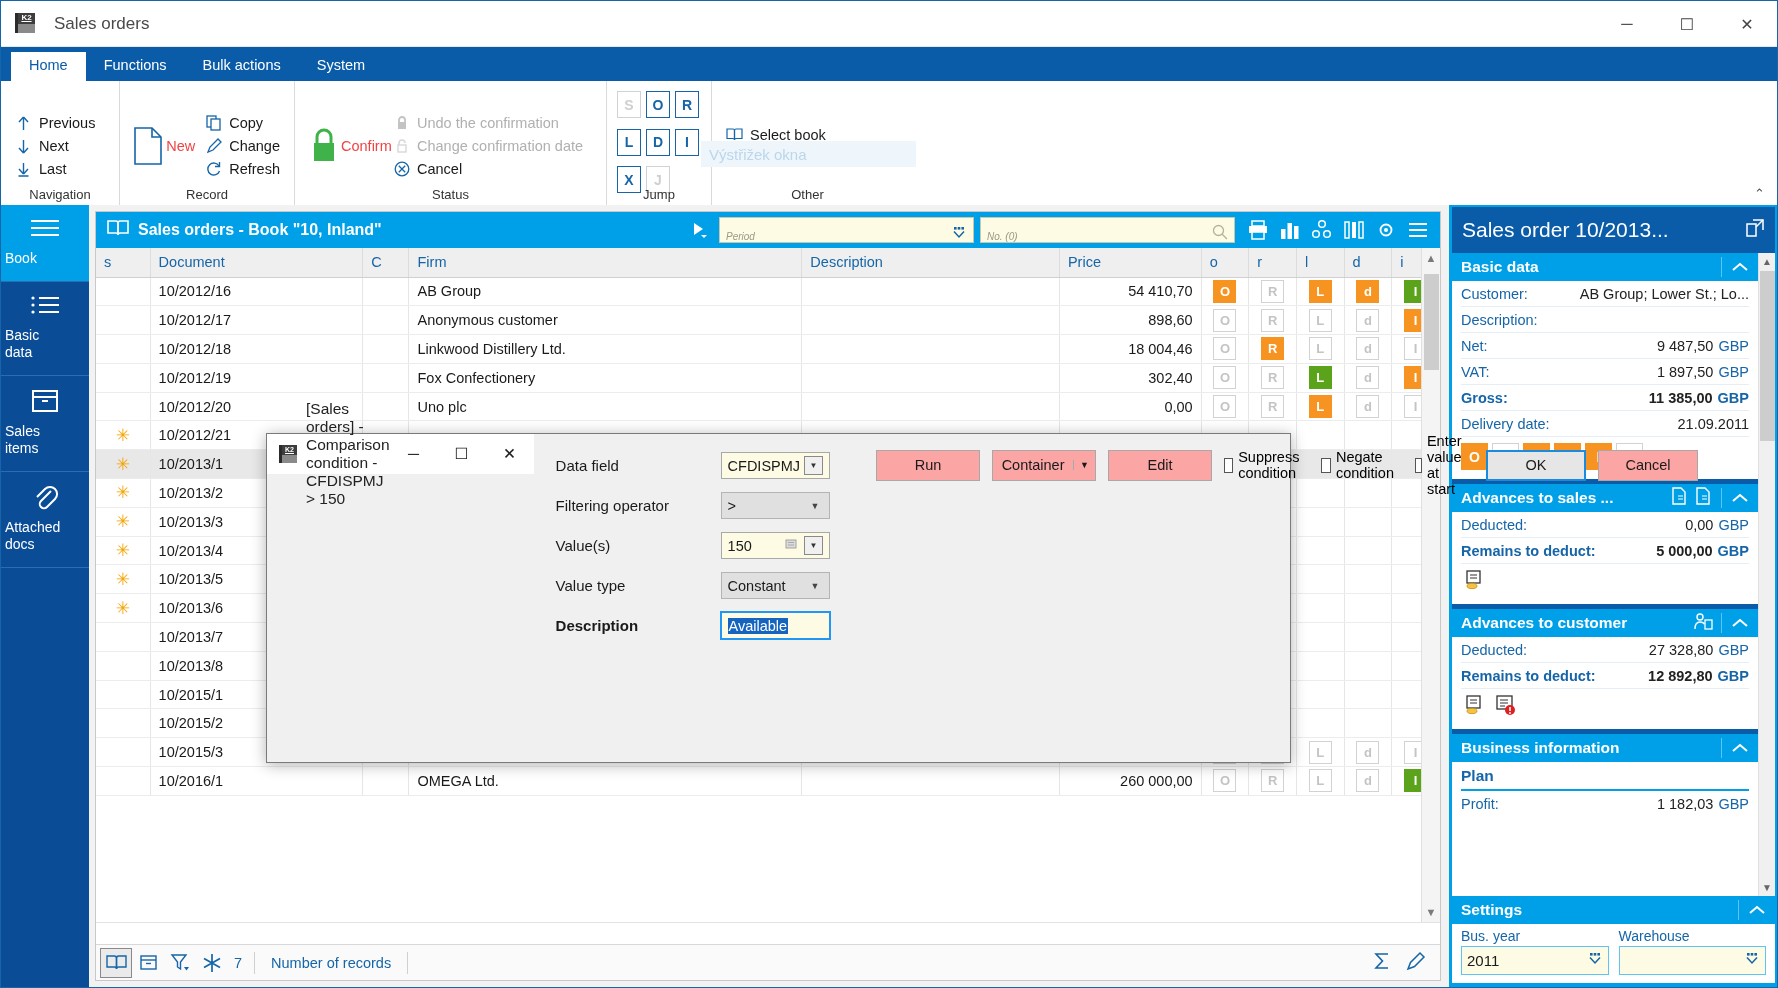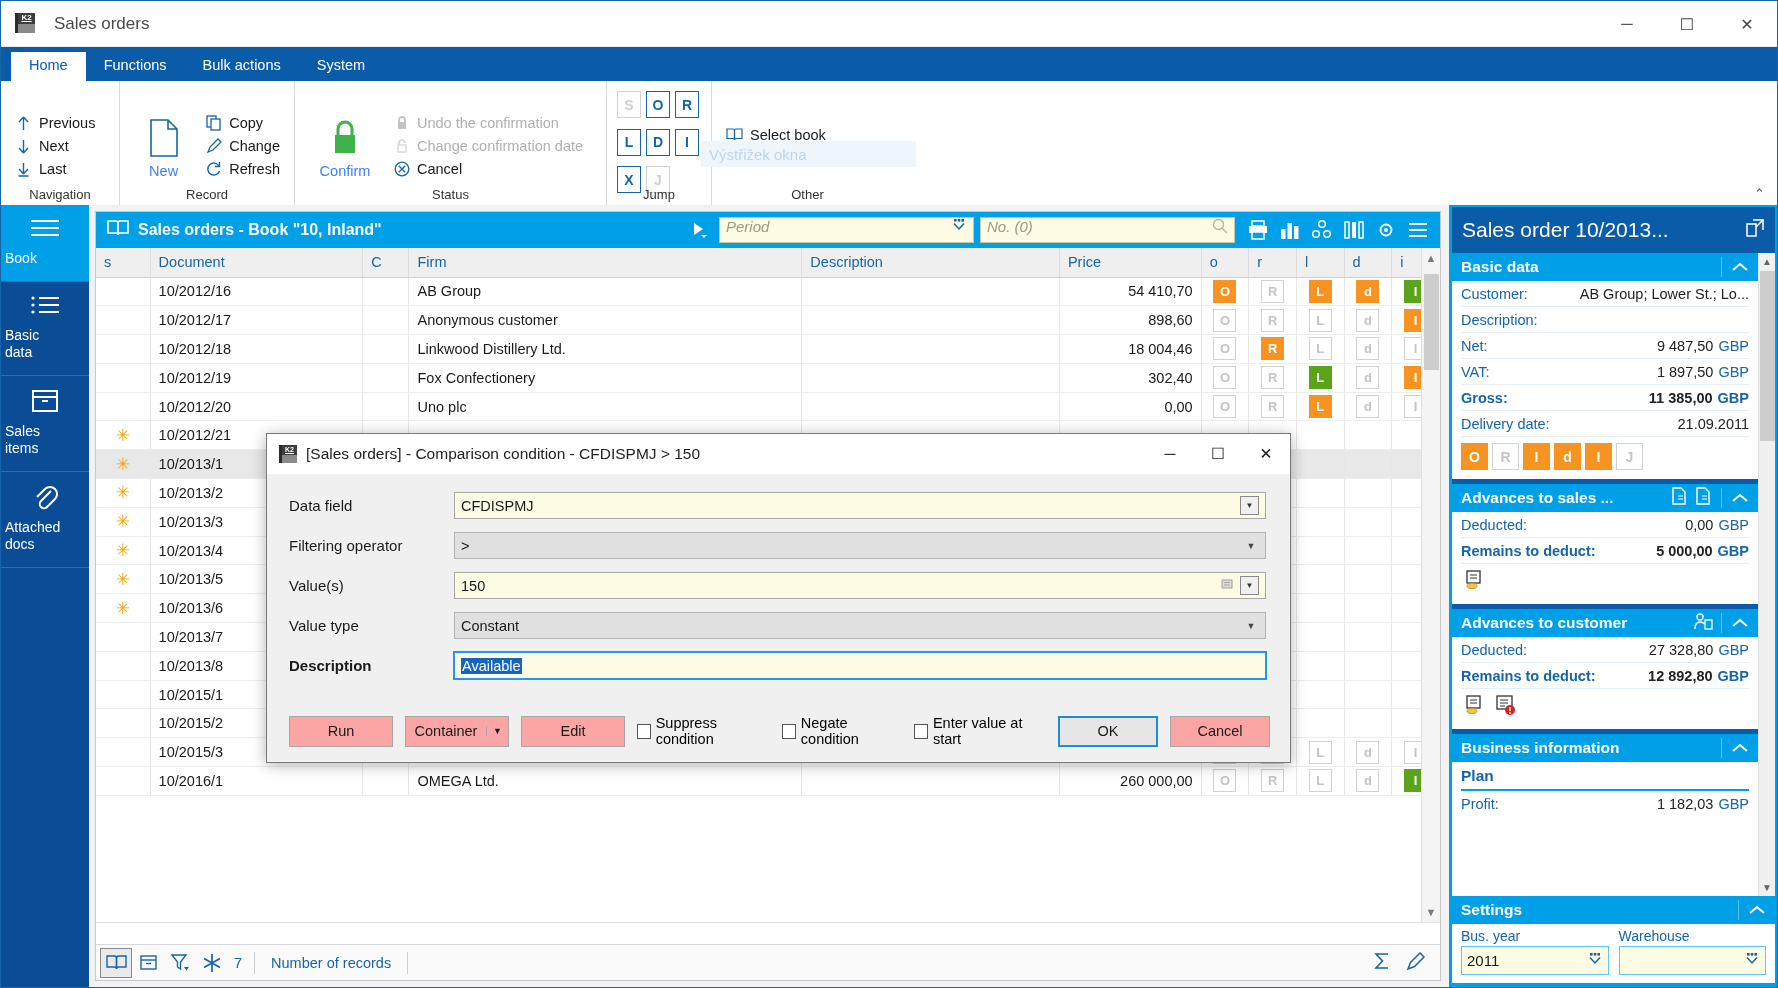--- a/index.html
+++ b/index.html
@@ -95,22 +95,22 @@
     display: flex; align-items: center; gap: 7px;
     font-size: 14.5px; color: #1a1a1a;
     padding: 3px 6px;
     white-space: nowrap;
   }
   .ritem.disabled { color: #b0b0b0; }
   .ritem .ic { width: 17px; height: 17px; display:inline-flex; align-items:center; justify-content:center; color:#1565a8; }
   .ritem .ic svg { display:block; }
 
   .bigbtn {
-    display: flex; flex-direction: column; align-items: center; justify-content: center;
-    width: 72px; padding: 2px 4px; font-size: 14.5px; color: #3b82f6;
+    display: flex; align-items: center; justify-content: space-between;
+    width: 72px; padding: 2px 4px; font-size: 14.5px; color: #ef4444;
   }
   .bigbtn .bigic { height: 50px; display: flex; align-items: center; justify-content: center; }
 
   .jumpgrid { display: grid; grid-template-columns: repeat(3, 26px); grid-gap: 3px; padding: 4px 2px; }
   .jbox {
     width: 24px; height: 27px; border: 1px solid #1565a8; color: #1565a8;
     display: flex; align-items: center; justify-content: center;
     font-size: 14px; font-weight: bold; background: #fff;
   }
   .jbox.off { border-color: #d2d2d2; color: #cfcfcf; }
@@ -164,22 +164,22 @@
     background: #00a0e9; height: 36px; display: flex; align-items: center; padding: 0 2px;
     flex: 0 0 36px;
   }
   .ghb-title {
     color: #fff; font-weight: bold; font-size: 16px;
     display: flex; align-items: center; gap: 9px; padding-left: 9px;
   }
   .ghb-arrow { color: #fff; margin: 0 10px 0 auto; display:flex; align-items:center; }
   .ghb-field {
     background: #fdfbe4; border: 1px solid #c9c7a8; height: 26px;
-    display: flex; align-items: flex-start; padding: 0 6px;
-    font-size: 15px; color: #9a9a86; font-style: italic; gap: 32px;
+    display: flex; align-items: flex-end; padding: 0 6px;
+    font-size: 10px; color: #9a9a86; font-style: italic; gap: 32px;
   }
   .ghb-field .fval { flex: 1; }
   .ghb-icons { display: flex; align-items: center; gap: 10px; padding: 0 9px 0 12px; }
   .ghb-icons > span { color: #fff; display: flex; }
 
   
   .tbl-scroll { flex: 1; overflow: hidden; position: relative; }
   table.grid { border-collapse: collapse; width: 100%; table-layout: fixed; font-size: 14.5px; }
   table.grid th {
     background: #efefef; color: #1565a8; font-weight: normal;
@@ -272,21 +272,21 @@
     display: flex; align-items: center; padding: 0 5px; font-size: 15px; color: #1a1a1a;
   }
   .fld .input .v { flex: 1; }
 
   
   .dialog {
     position: absolute; left: 265px; top: 432px; width: 1025px; height: 330px;
     background: #f0f0f0;
     border: 1px solid #7a7a7a;
     box-shadow: 0 2px 14px rgba(0,0,0,0.3);
-    display: flex; flex-direction: column; justify-content: space-between;
+    display: flex;  justify-content: space-between;
   }
   .dlg-title {
     height: 40px; background: #ffffff; display: flex; align-items: center;
     padding-left: 12px; font-size: 15.5px; color: #222;
   }
   .dlg-title .dt { flex: 1; padding-left: 9px; }
   .dlg-ctrls { display: flex; height: 40px; }
   .dlg-body { flex: 1; padding: 18px 24px 0 22px; }
   .frow { display: flex; align-items: center; margin-bottom: 13px; }
   .frow .flabel { width: 165px; font-size: 15px; color: #1a1a1a; }

